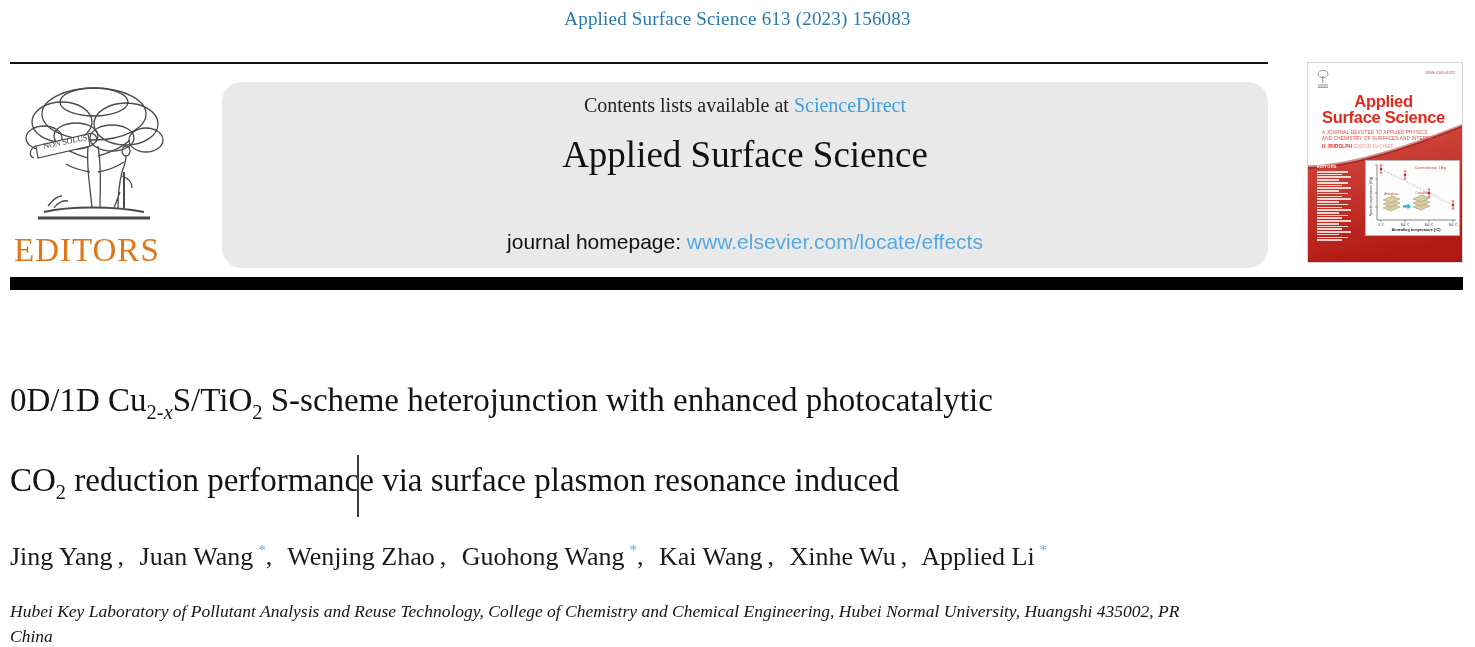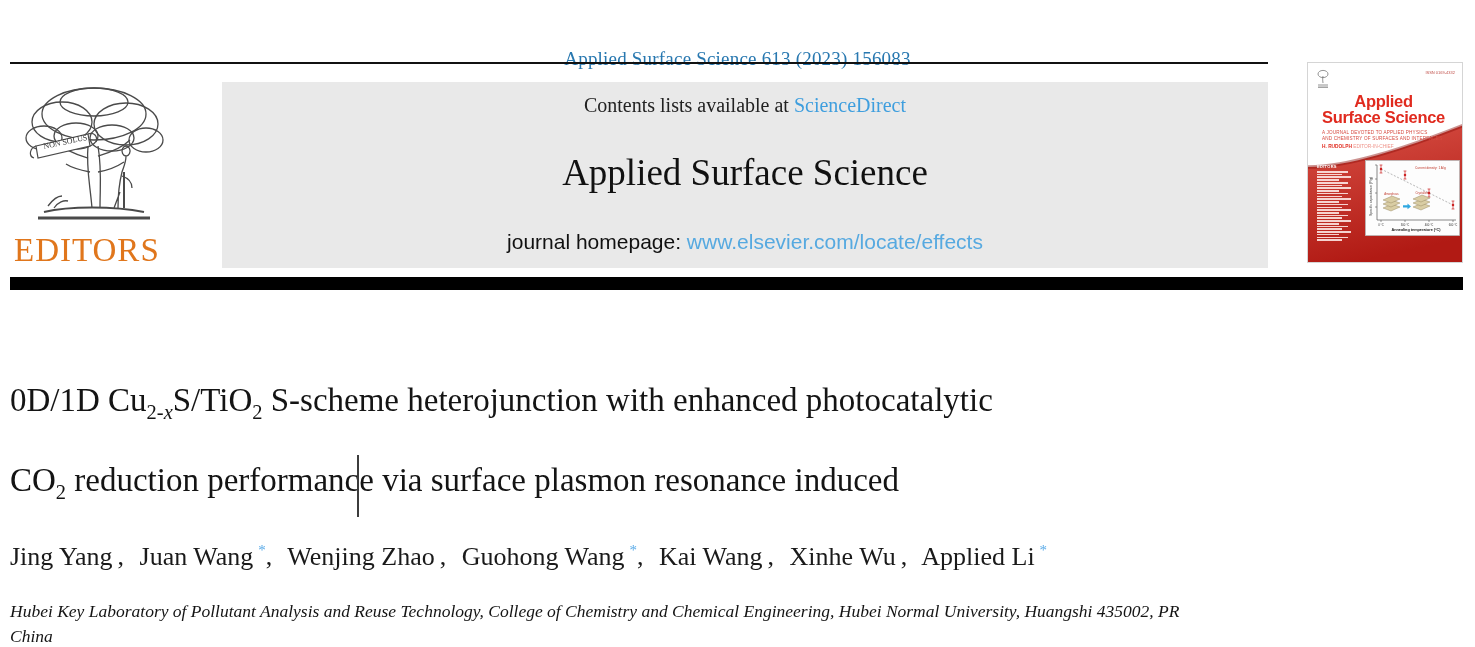--- a/index.html
+++ b/index.html
@@ -4,40 +4,40 @@
 <style>
   * { margin:0; padding:0; box-sizing:border-box; }
   html,body { background:#fff; }
   .page {
     position:relative; width:1475px; height:647px; background:#ffffff;
     font-family:"Liberation Serif", serif; color:#1a1a1a; overflow:hidden;
   }
   
   .journal-ref {
     position:absolute; top:8px; left:0; width:100%; text-align:center;
-    font-size:19px; color:#2878b0; letter-spacing:0.2px;margin-top:40px;
+    font-size:19px; color:#2878b0; letter-spacing:0.2px;
   }
   
   .top-rule { position:absolute; top:62px; left:10px; width:1258px; height:2px; background:#111; }
   .thick-rule { position:absolute; top:277px; left:10px; width:1453px; height:13px; background:#000; }
   
   .logo-block { position:absolute; left:14px; top:80px; width:180px; height:190px; }
   .tree-svg { display:block; }
   .wordmark {
     font-family:"Liberation Serif", serif; font-size:33px; color:#E0761C;
     letter-spacing:1px; margin-top:0px; font-weight:normal;
   }
   
   .banner {
     position:absolute; left:222px; top:82px; width:1046px; height:186px;
-    background:#e9e9e9; text-align:center;
+    background:#e9e9e9; text-align:center;border-radius:20px;
   }
   .contents-line { margin-top:12px; font-size:20px; color:#222; }
   .sd-link { color:#3e9ede; cursor:pointer; }
-  .banner-title { margin-top:34px; font-size:37px; color:#111; }
+  .banner-title { margin-top:16px; font-size:37px; color:#111; }
   .homepage-line {
     position:absolute; bottom:14px; left:0; width:100%;
     font-family:"Liberation Sans", sans-serif; font-size:21px; color:#111;
   }
   .hp-url { color:#56a9e0; cursor:pointer; }
   
   .cover {
     position:absolute; left:1307px; top:62px; width:156px; height:201px;
     background:#fff; border:1px solid #d5d5d5; overflow:hidden;
   }

